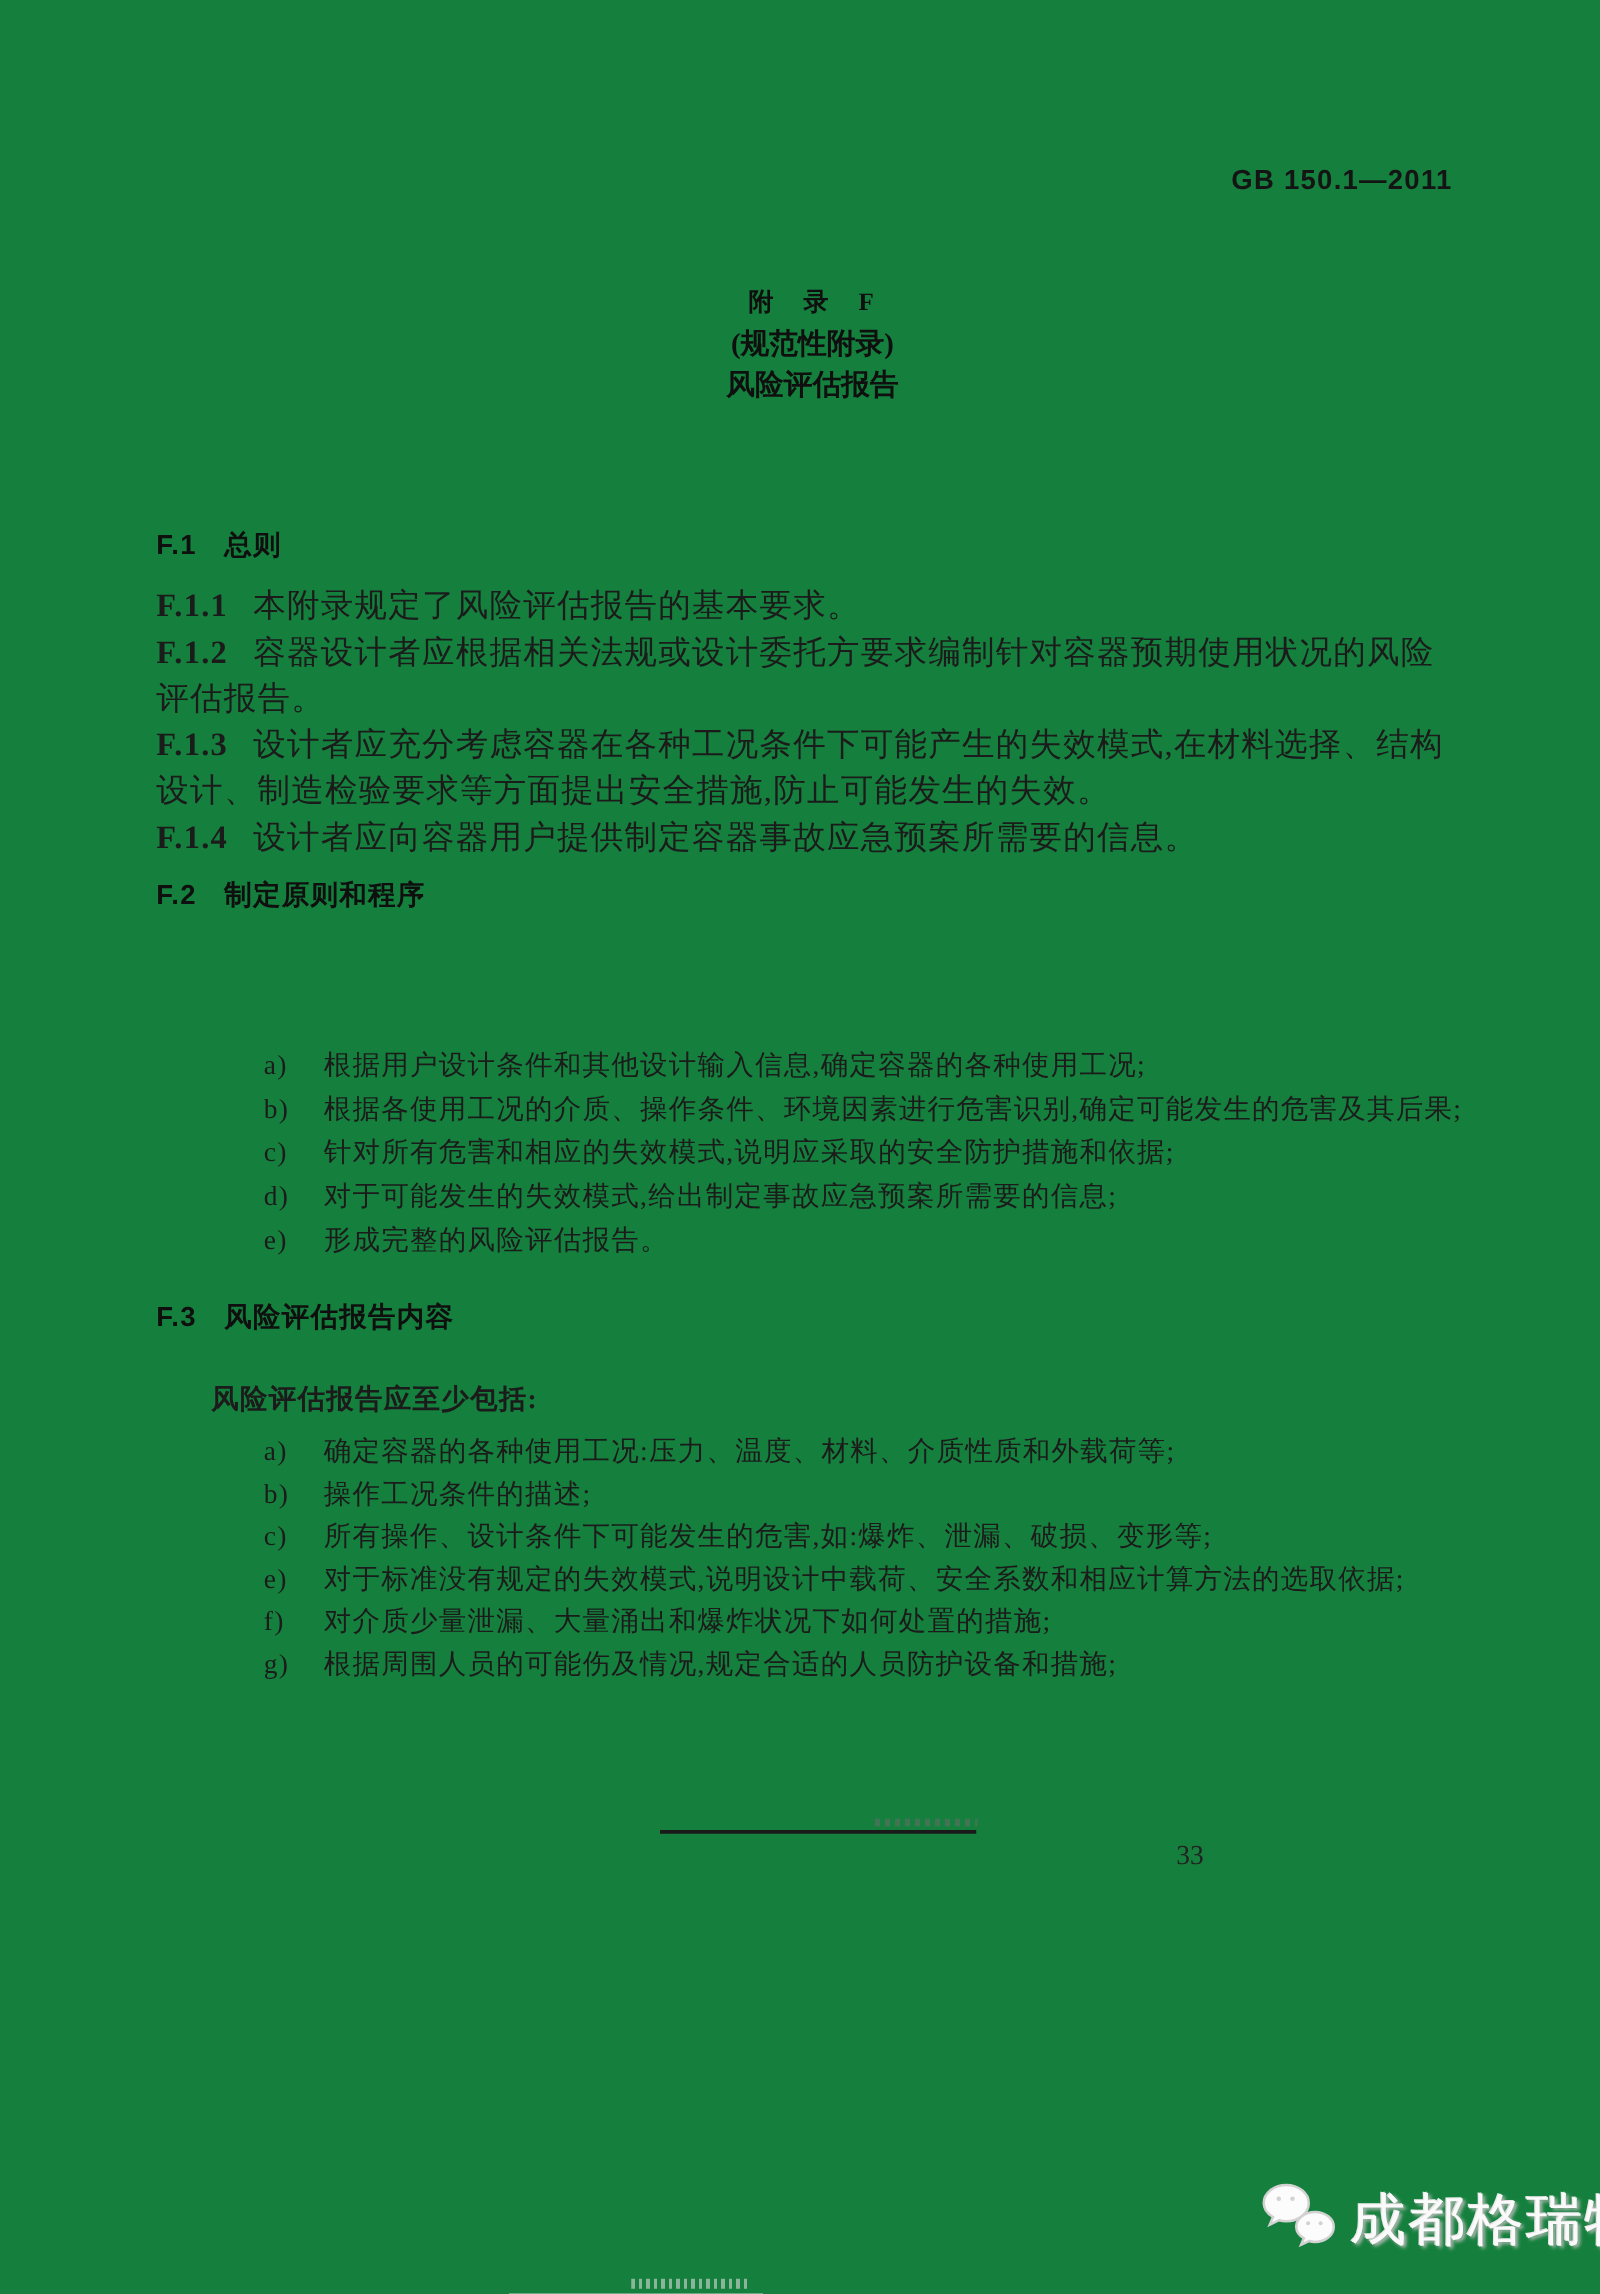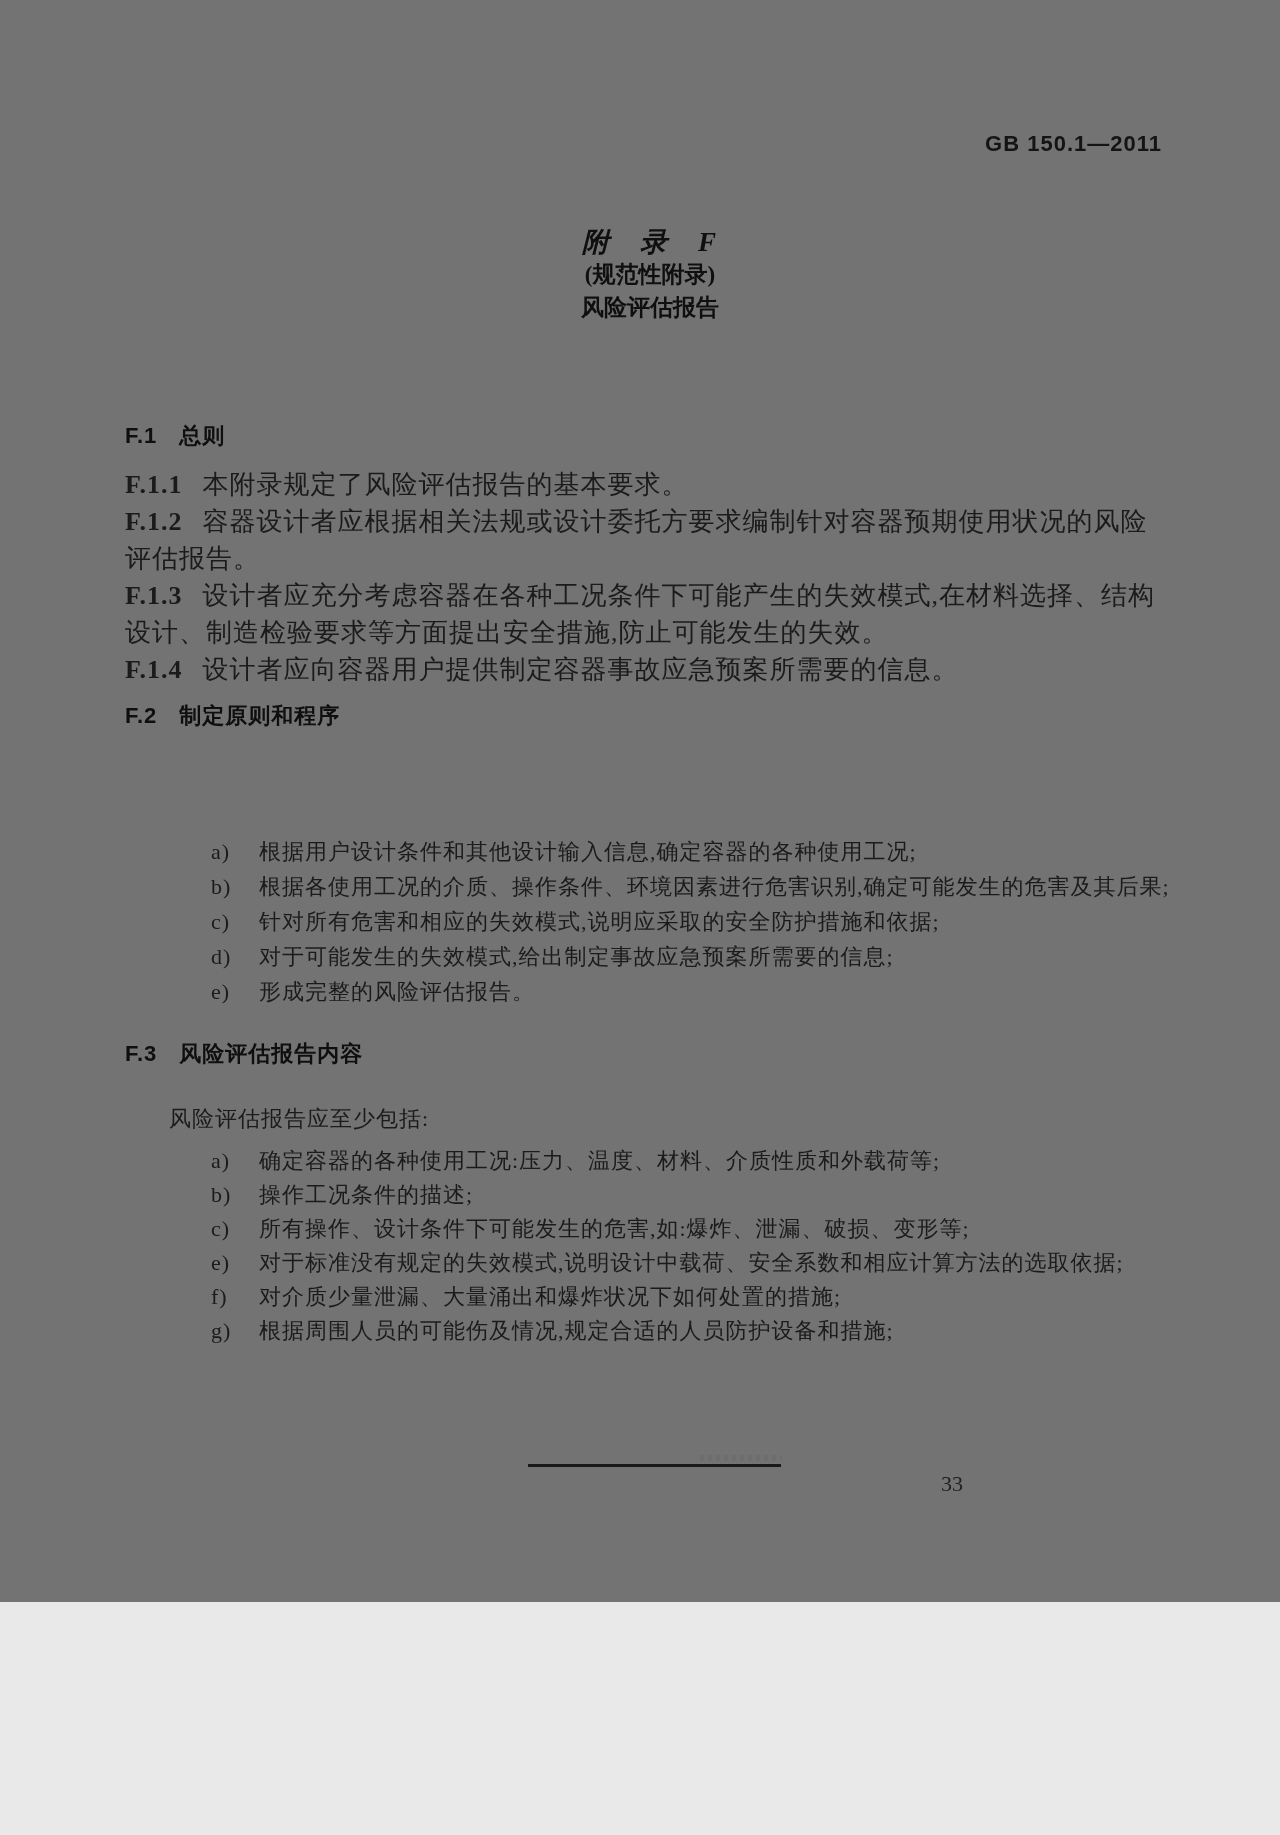--- a/index.html
+++ b/index.html
@@ -1,20 +1,20 @@
 <!DOCTYPE html>
 <html><head>
 <meta charset="utf-8">
 <style>
   html, body { margin: 0; padding: 0; background: #e9e9e9; }
   .page {
     position: relative;
     width: 1280px;
-    height: 1602px;
-    background: #737373;
+    height: 1835px;
+    background: #15803d;
     overflow: hidden;
     font-family: "Liberation Serif", "DejaVu Serif", serif;
     color: #1b1b1b;
   }
 
   
   .doc-code {
     position: absolute;
     top: 131px; left: 0;
     width: 1162px;
@@ -27,21 +27,21 @@
   }
 
   
   .title-block {
     position: absolute;
     top: 226px; left: 20px; right: 0;
     text-align: center;
     font-weight: bold;
     color: #0f0f0f;
   }
-  .title-block .t1 { font-size: 27px; line-height: 32px; letter-spacing: 2px; font-style: italic; }
+  .title-block .t1 { font-size: 20px; line-height: 32px; letter-spacing: 2px; }
   .title-block .t2 { font-size: 23px; line-height: 33px; }
   .title-block .t3 { font-size: 23px; line-height: 33px; }
 
   
   .sec-heading {
     position: absolute;
     left: 125px;
     font-family: "Liberation Sans", "DejaVu Sans", sans-serif;
     font-weight: bold;
     font-size: 22px;
@@ -73,20 +73,21 @@
   }
   .letter-list .li { line-height: 35px; white-space: nowrap; }
   .letter-list.tight .li { line-height: 34px; }
   .llabel { display: inline-block; min-width: 26px; margin-right: 22px; }
 
   .intro-line {
     position: absolute;
     left: 169px;
     font-size: 22px;
     letter-spacing: 1px;
+    font-weight: bold;
   }
 
   
   .end-rule {
     position: absolute;
     top: 1464px; left: 528px;
     width: 253px; height: 3px;
     background: #1a1a1a;
   }
   .rule-smudge {

